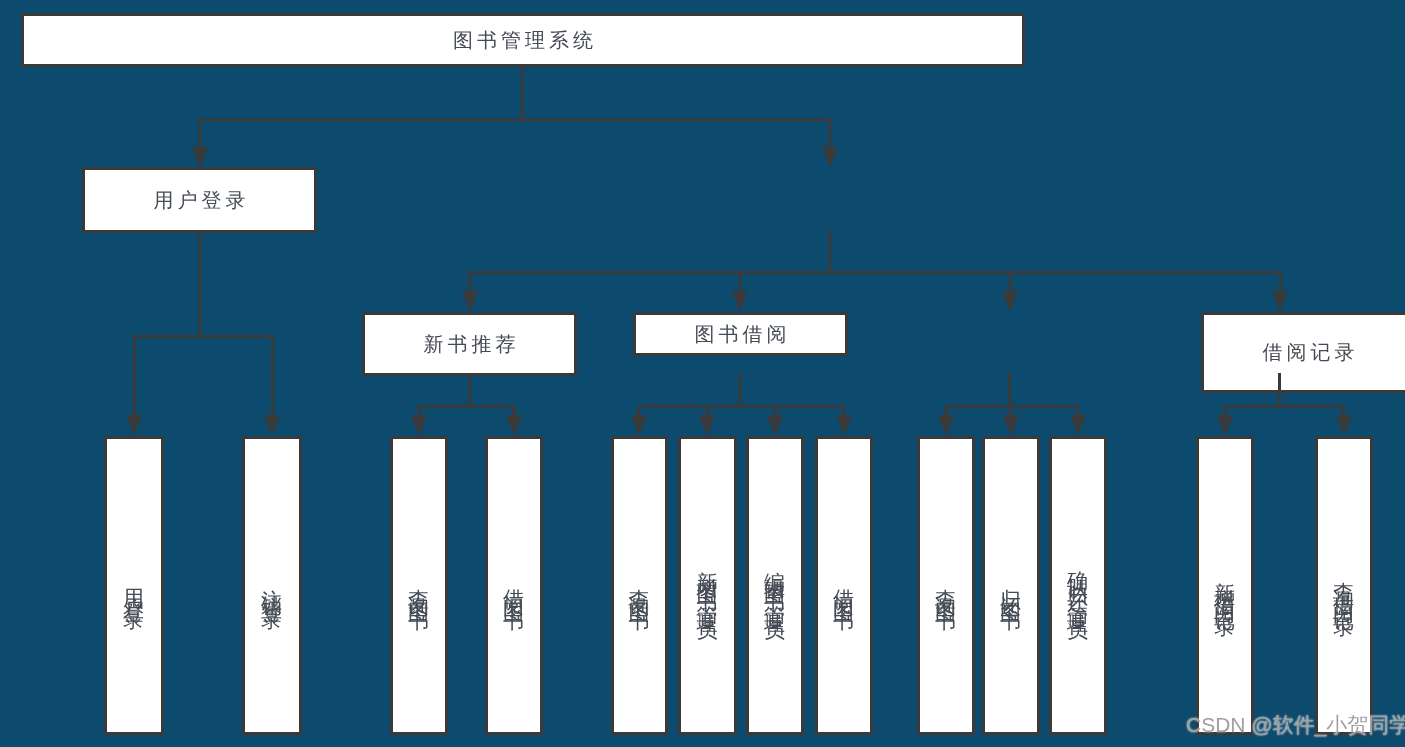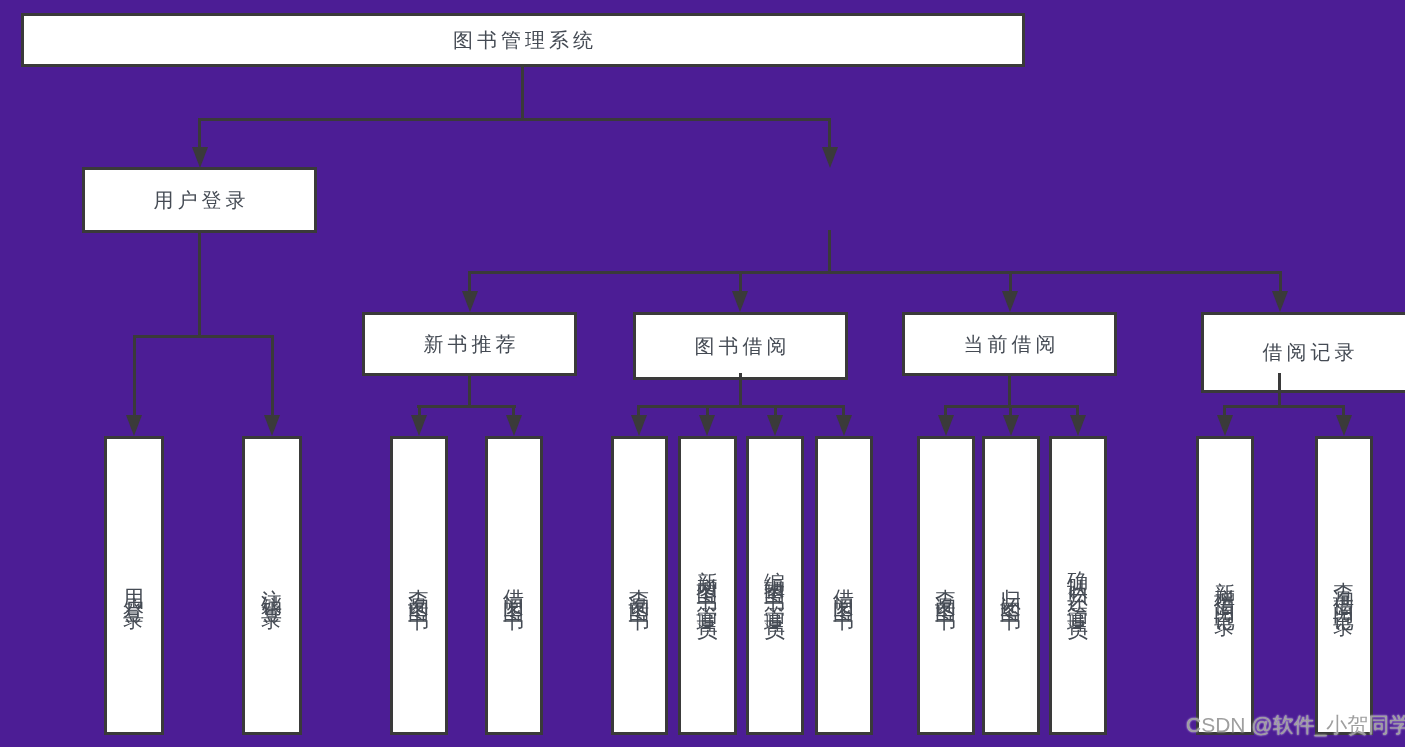--- a/index.html
+++ b/index.html
@@ -1,20 +1,20 @@
 <!DOCTYPE html>
 <html><head>
 <meta charset="utf-8">
 <style>
   html, body { margin: 0; padding: 0; background: #ffffff; }
   .canvas {
     position: relative;
     width: 1405px;
     height: 747px;
-    background: #4c1d95;
+    background: #0c4a6e;
     font-family: "Liberation Sans", "DejaVu Sans", sans-serif;
     overflow: hidden;
   }
   .box {
     position: absolute;
     box-sizing: border-box;
     border: 3px solid #3a3a3a;
     background: #ffffff;
     display: flex;
     align-items: center;
@@ -77,25 +77,22 @@
   <div class="vline" style="left:739px; top:271px; height:22px;"></div>
   <div class="arrow" style="left:732px; top:291px;"></div>
   <div class="vline" style="left:1009px; top:271px; height:22px;"></div>
   <div class="arrow" style="left:1002px; top:291px;"></div>
   <div class="vline" style="left:1279px; top:271px; height:22px;"></div>
   <div class="arrow" style="left:1272px; top:291px;"></div>
 
   <div class="box hbox" style="left:362px; top:312px; width:215px; height:64px;font-family:Liberation Serif, serif;">
     <span>新书推荐</span>
   </div>
-  <div class="box hbox" style="left:633px; top:312px; width:215px; height:68px;text-align:center;">
+  <div class="box hbox" style="left:633px; top:312px; width:215px; height:44px;text-align:center;">
     <span>图书借阅</span>
-  </div>
-  <div class="box hbox" style="left:902px; top:312px; width:215px; height:64px;">
-    <span>当前借阅</span>
   </div>
   <div class="box hbox" style="left:1172px; top:312px; width:215px; height:81px;margin-left:29px;">
     <span>借阅记录</span>
   </div>
 
   <div class="vline" style="left:198px; top:230px; height:107px;"></div>
   <div class="hline" style="left:133px; top:335px; width:141px;"></div>
   <div class="vline" style="left:133px; top:335px; height:81px;"></div>
   <div class="arrow" style="left:126px; top:415px;"></div>
   <div class="vline" style="left:271px; top:335px; height:81px;"></div>

